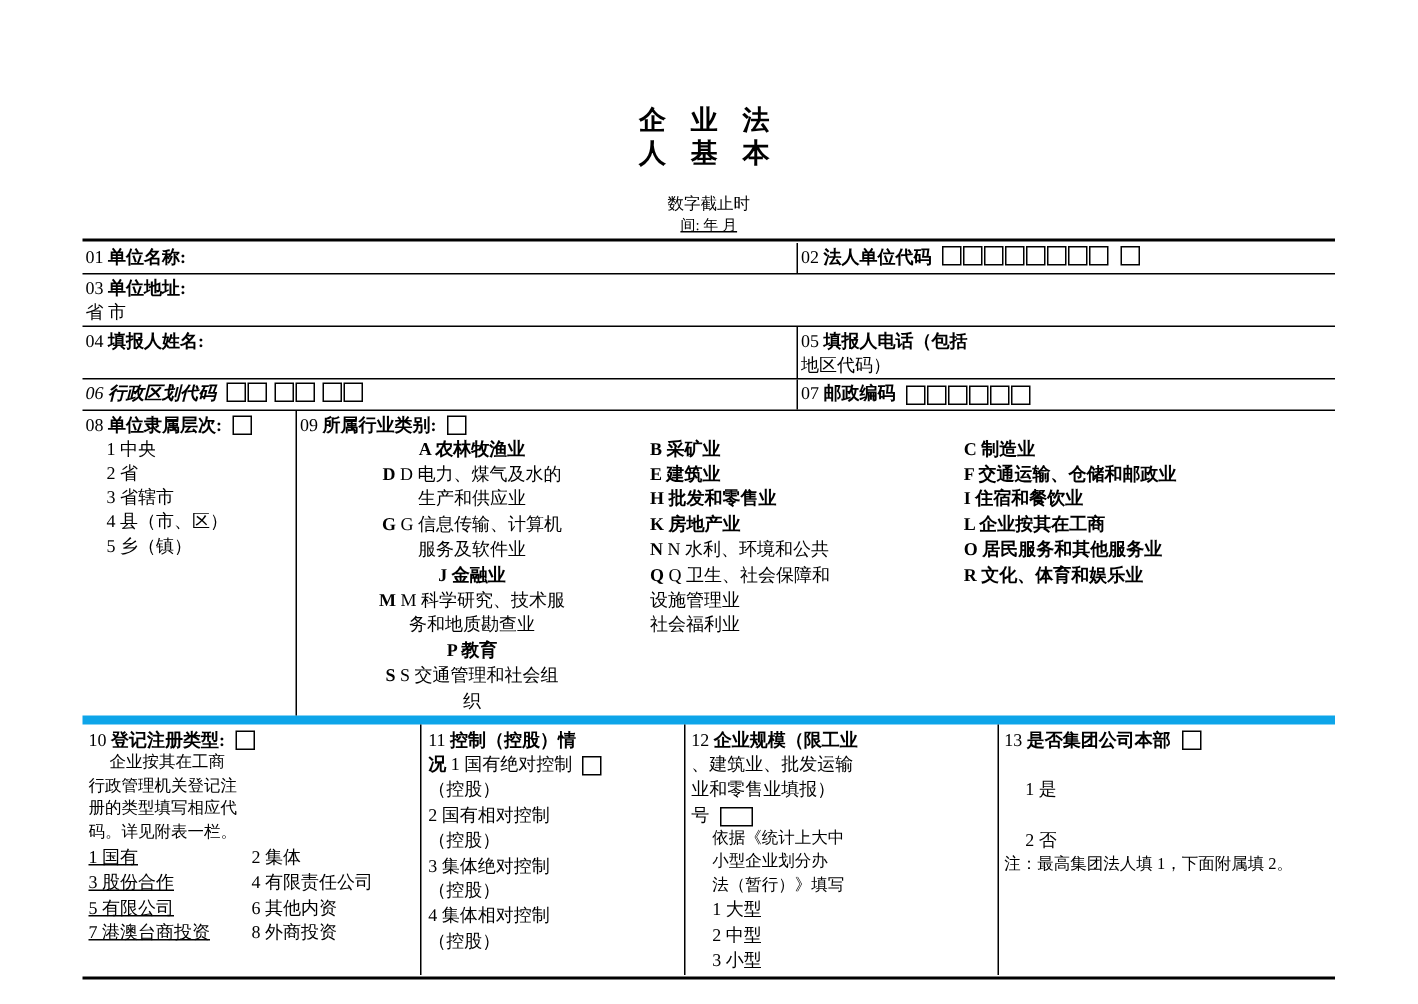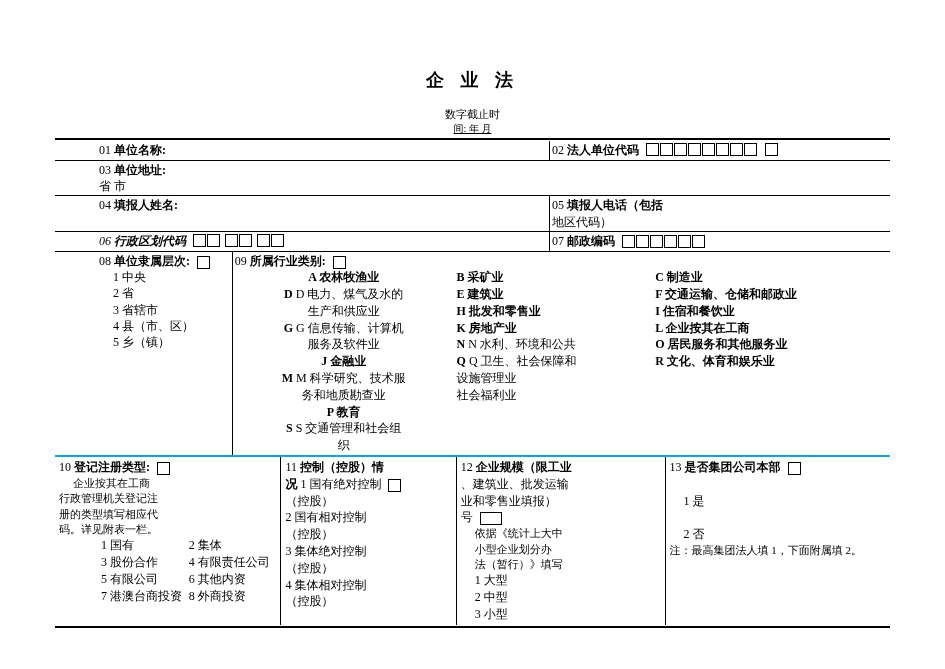--- a/index.html
+++ b/index.html
@@ -4,41 +4,42 @@
   <style>
     * { box-sizing: border-box; margin: 0; padding: 0; }
     body { font-family: "SimSun", "Microsoft YaHei", serif; font-size: 12px; background: #fff; }
     .page { width: 945px; height: 669px; padding: 70px 55px 0 55px; position: relative; }
     .title-block { text-align: center; margin-bottom: 2px; }
     .main-title { font-size: 18px; font-weight: bold; letter-spacing: 6px; line-height: 1.2; }
     .sub-title { font-size: 11px; margin-top: 15px; }
     .sub-title-2 { font-size: 10px; text-decoration: underline; }
     .thick-rule { border-top: 2px solid #000; margin: 1px 0; }
     .thin-rule { border-top: 1px solid #000; }
-    .row { display: flex; align-items: stretch; margin-left: 42px; }
+    .row { display: flex; align-items: stretch; }
     .cell { padding: 1px 2px; line-height: 1.35; }
     .b { font-weight: bold; }
     .vline { border-left: 1px solid #000; }
     .boxes { display: inline-flex; gap: 1px; vertical-align: middle; margin-left: 4px; }
     .box { width: 13px; height: 13px; border: 1px solid #000; display: inline-block; }
     .boxw { width: 22px; height: 13px; border: 1px solid #000; display: inline-block; }
     .sec09 { display: flex; }
     .col09 { flex: 1; padding: 0 4px; line-height: 1.4; }
     .indent { padding-left: 14px; }
-    .sec-bottom { display: flex; border-top: 2px solid #0ea5e9; }
+    .sec-bottom { display: flex; border-top: 6px solid #0ea5e9; }
     .colb { padding: 2px 4px; line-height: 1.4; }
     .small-note { font-size: 11px; }
   </style>
 </head>
 <body>
 
 <div class="page">
 
   <div class="title-block">
     <div class="main-title">企 业 法</div>
+    <div class="main-title">人 基 本</div>
     <div class="sub-title">数字截止时</div>
     <div class="sub-title-2">间:   年 月</div>
   </div>
 
   <div class="thick-rule"></div>
 
   <div class="row">
     <div class="cell" style="width:57%;">
       <span>01</span>
       <span class="b">单位名称:</span>
@@ -159,21 +160,21 @@
       <span>10</span>
       <span class="b">登记注册类型:</span>
       <span class="boxes">
           <span class="box"></span>
         </span>
       <div class="indent small-note">企业按其在工商</div>
       <div class="small-note">行政管理机关登记注</div>
       <div class="small-note">册的类型填写相应代</div>
       <div class="small-note">码。详见附表一栏。</div>
       <div class="row">
-        <div style="width:50%;">
+        <div style="width:50%;text-decoration:underline;">
           <div>1 国有</div>
           <div>3 股份合作</div>
           <div>5 有限公司</div>
           <div>7 港澳台商投资</div>
         </div>
         <div style="width:50%;">
           <div>2 集体</div>
           <div>4 有限责任公司</div>
           <div>6 其他内资</div>
           <div>8 外商投资</div>

